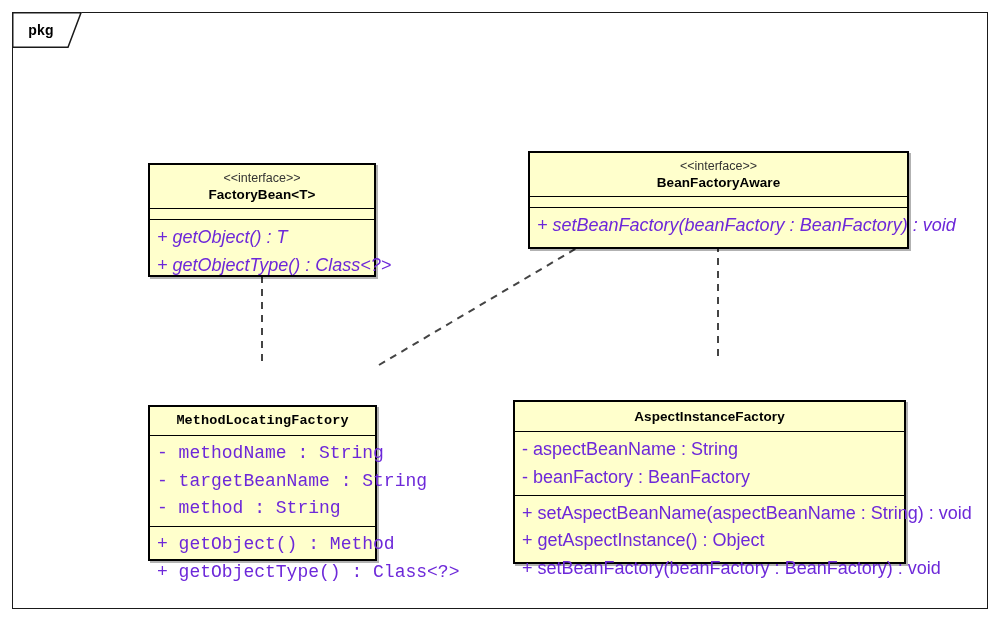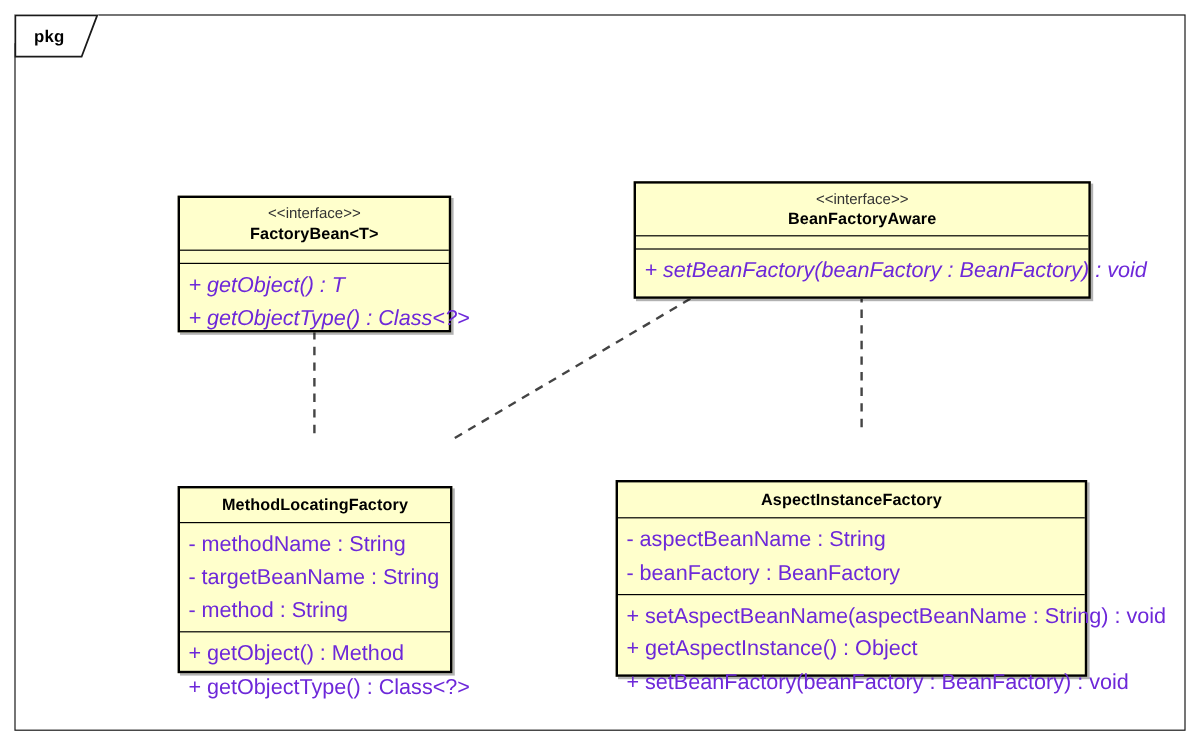--- a/index.html
+++ b/index.html
@@ -116,21 +116,21 @@
   }
 
   
   #class-factorybean {
     left: 148px; top: 119px; width: 228px; height: 114px;
   }
   #class-beanfactoryaware {
     left: 528px; top: 107px; width: 381px; height: 98px;
   }
   #class-methodlocatingfactory {
-    left: 148px; top: 361px; width: 229px; height: 156px;
+    left: 148px; top: 361px; width: 229px; height: 156px; font-family: Liberation Mono, monospace;
   }
   #class-aspectinstancefactory {
     left: 513px; top: 356px; width: 393px; height: 164px;
   }
   #class-factorybean .uml-header { padding-top: 5px; }
   #class-beanfactoryaware .uml-header { padding-top: 5px; }
   #class-methodlocatingfactory .uml-header { padding: 5px 8px 6px 8px; }
   #class-aspectinstancefactory .uml-header { padding: 6px 8px 6px 8px; }
 </style>
 </head>

